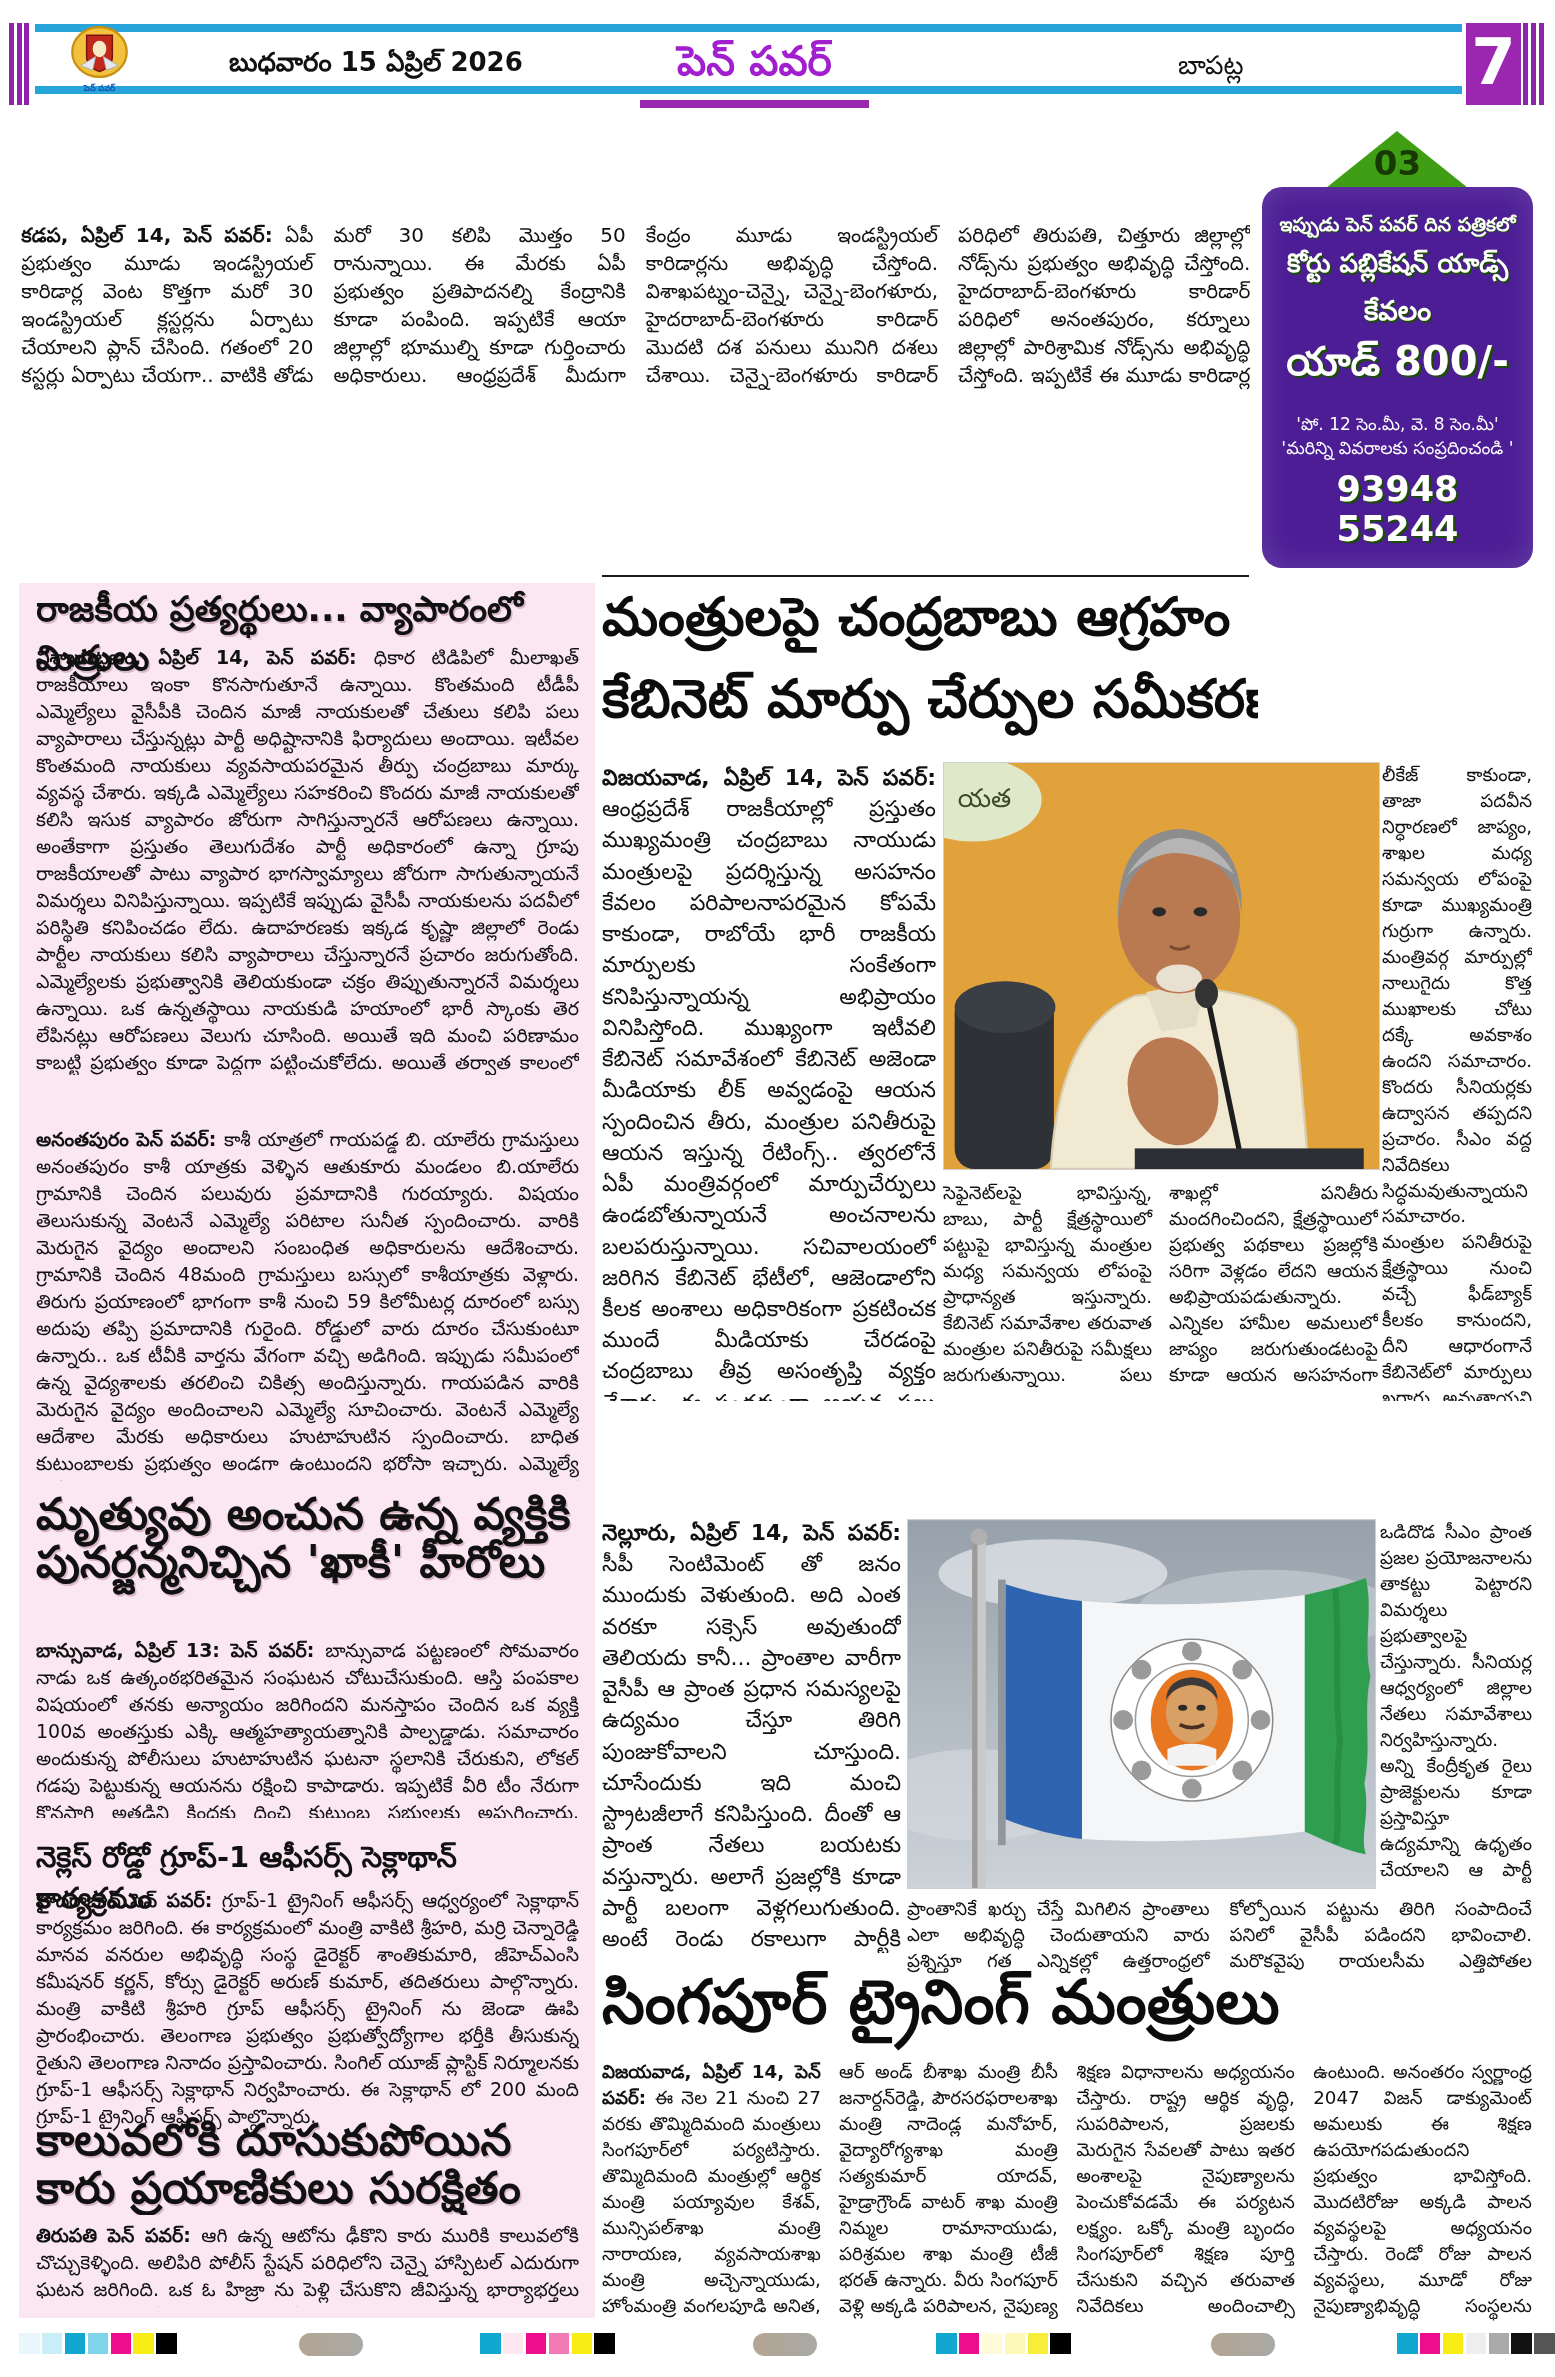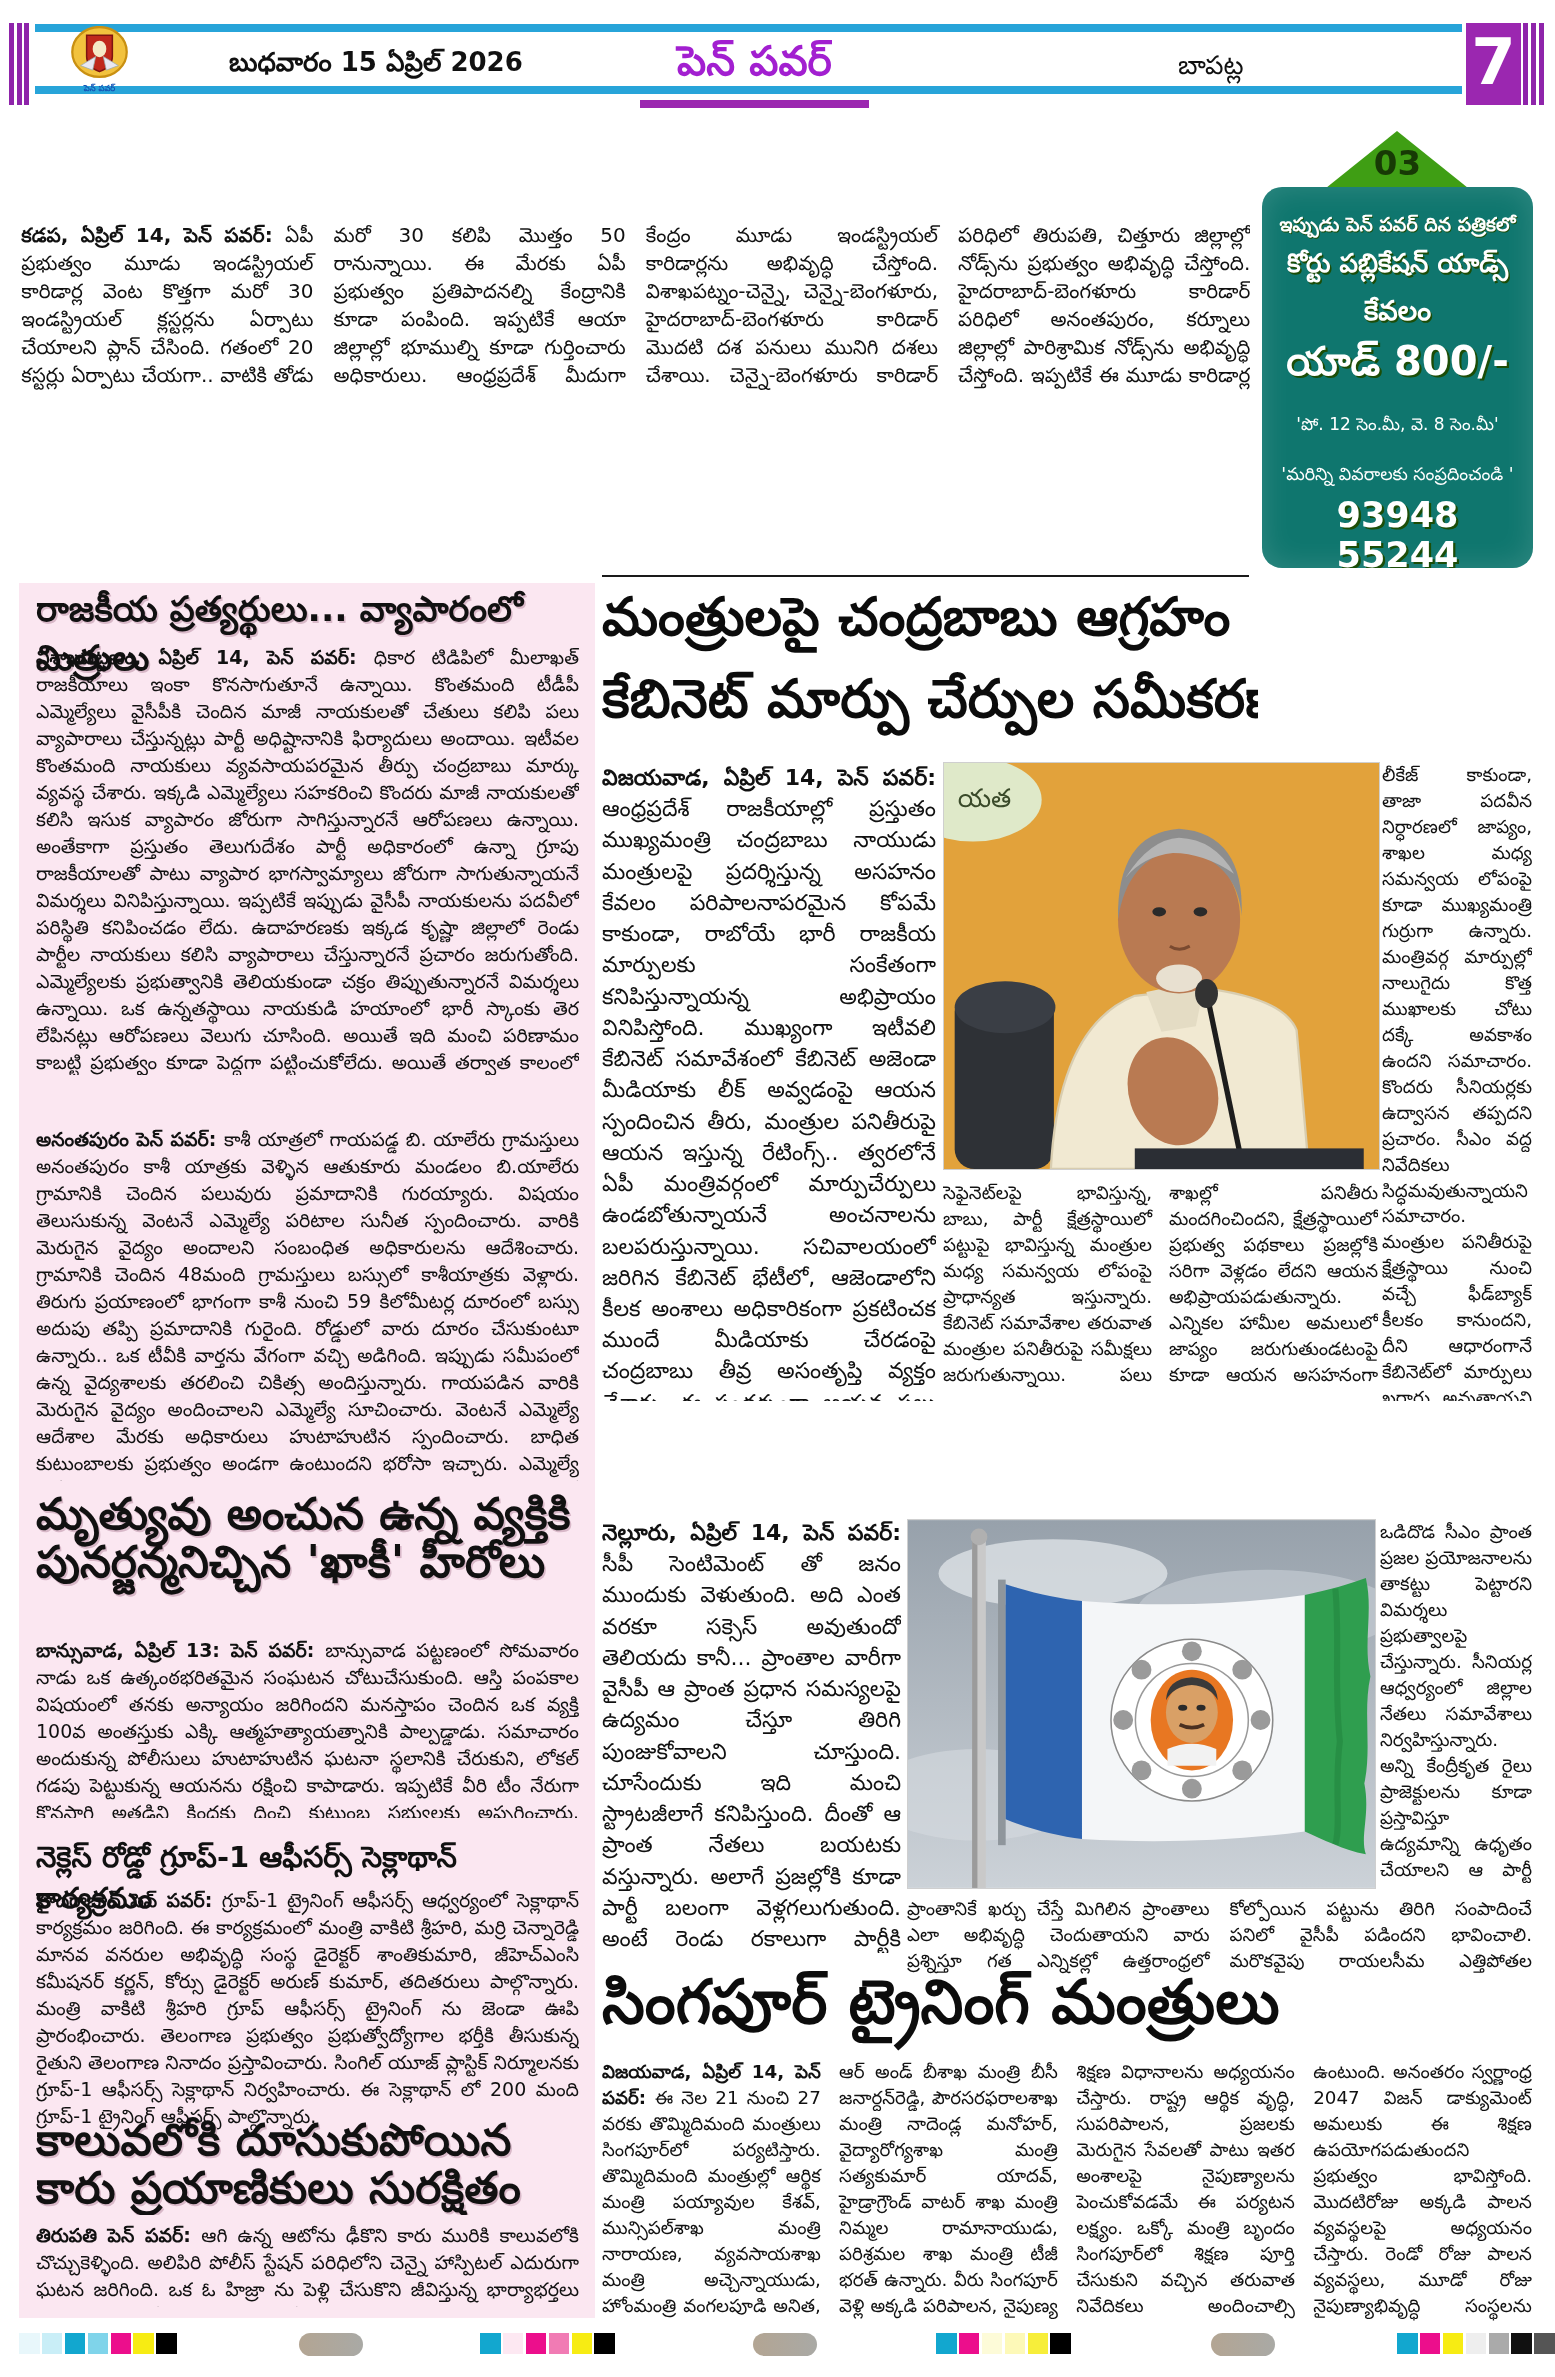--- a/index.html
+++ b/index.html
@@ -24,30 +24,30 @@
   .lead-cols{position:absolute;left:21.3px;top:221px;width:1229px;height:195px;overflow:hidden;
              column-count:4;column-gap:20px;font-size:20px;line-height:1.4;text-align:justify;}
   .dateline{font-weight:bold;}
   .sep-line{position:absolute;left:602px;top:575px;width:647px;height:2.3px;background:#1a1a1a;}
 
   
   .ad-arrow{position:absolute;left:1321px;top:131px;width:0;height:0;
             border-left:76px solid transparent;border-right:76px solid transparent;border-bottom:61px solid #3f9e14;}
   .ad-badge{position:absolute;left:1262px;top:143px;width:271px;text-align:center;
             font-size:34px;font-weight:bold;color:#173a05;z-index:3;}
-  .ad-body{position:absolute;left:1262px;top:187px;width:271px;height:381px;background:#0f766e;
+  .ad-body{position:absolute;left:1262px;top:187px;width:271px;height:381px;background:#4c1d95;
            border-radius:20px;box-shadow:inset 0 0 30.5px rgba(255,255,255,.15);
            color:#fff;text-align:center;overflow:hidden;z-index:2;}
   .ad-body div{padding:0 10.7px;}
   .ad-l1{margin-top:26px;font-size:19px;font-weight:bold;text-shadow:0.8px 0.8px 0 #1c4d07;}
   .ad-l2{margin-top:7.6px;font-size:26px;font-weight:800;text-shadow:1.5px 1.5px 0 #1c4d07;}
   .ad-l3{margin-top:10.7px;font-size:27.4px;font-weight:800;text-shadow:1.5px 1.5px 0 #1c4d07;}
   .ad-price{margin-top:4.6px;font-size:40px;font-weight:800;text-shadow:2.3px 2.3px 0 #1c4d07;}
   .ad-size{margin-top:20px;font-size:17px;}
-  .ad-contact{margin-top:26px;font-size:17.5px;}
+  .ad-contact{font-size:17.5px;}
   .ad-phone{margin-top:7.6px;font-size:35px;font-weight:800;text-shadow:2.3px 2.3px 0 #1c4d07;}
 
   
   .pink{position:absolute;left:19px;top:583px;width:576px;height:1735px;background:#fbe7f1;overflow:hidden;}
   .pk{position:absolute;left:17px;width:543px;overflow:hidden;}
   .pk-head-lg{font-size:35px;font-weight:700;text-shadow:1.5px 1.5px 0 #d8b8c8;}
   .pk-head-md{font-size:29px;font-weight:800;}
   .pk-head-xl{font-size:44px;font-weight:800;line-height:1.08;text-shadow:1.5px 1.5px 0 #d8b8c8;}
   .pk-body{font-size:19px;line-height:1.42;text-align:justify;}
 

